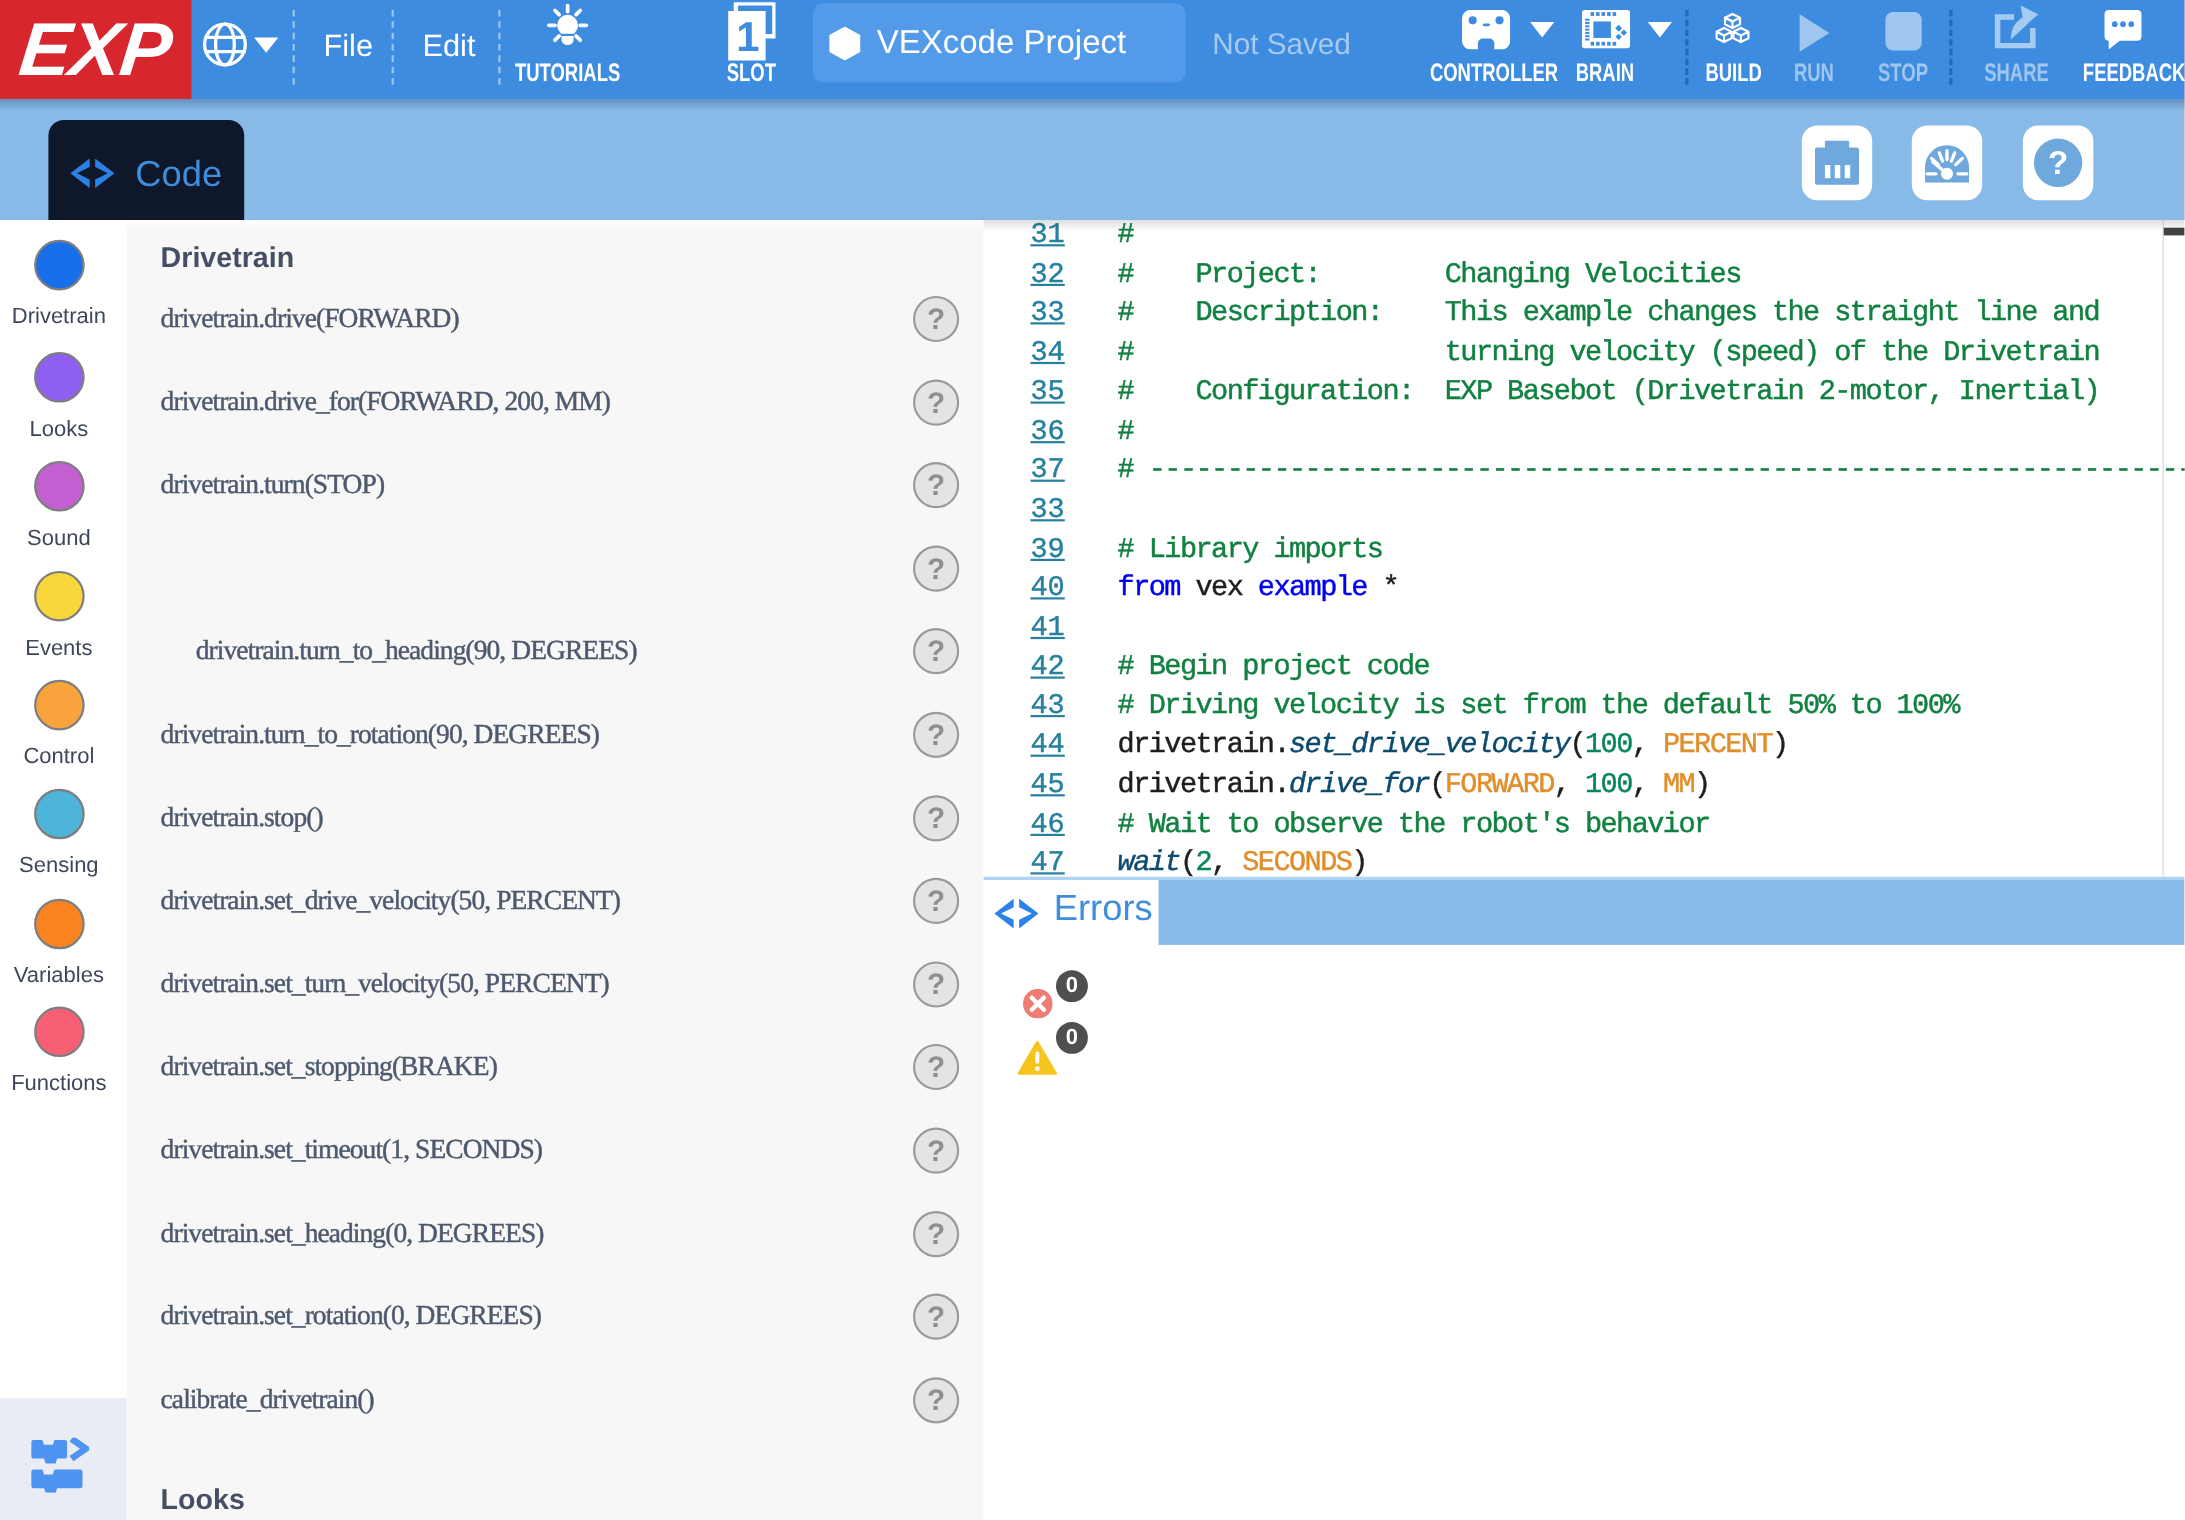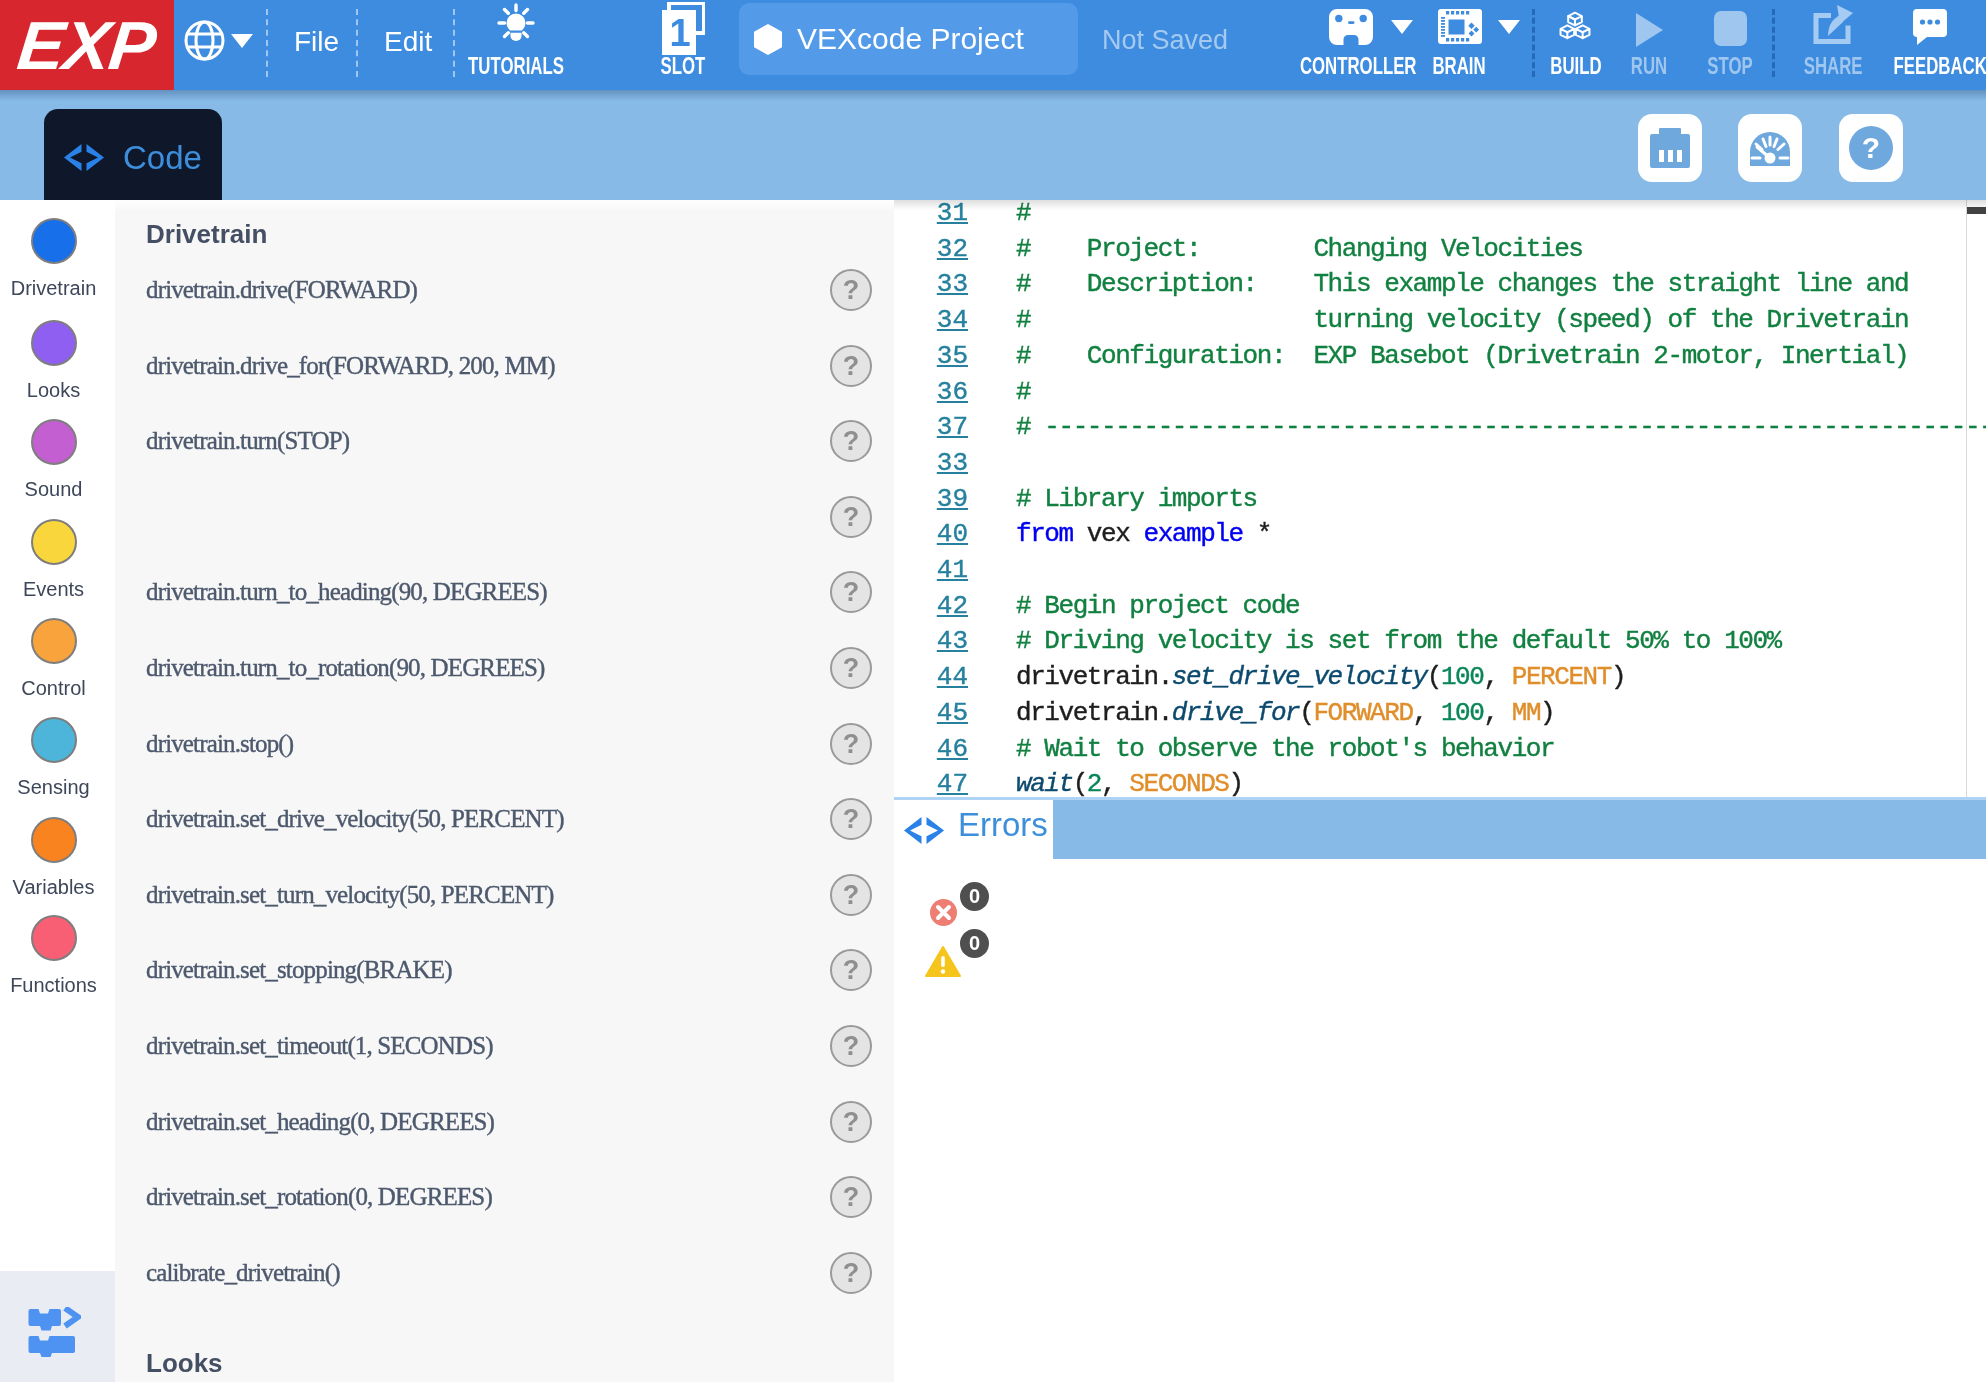--- a/index.html
+++ b/index.html
@@ -254,21 +254,21 @@
 <div id="content">
   <div id="cmdpanel">
     <div class="cmdhead" style="top:19px;">Drivetrain</div>
     <div class="cmd" style="top:76px;">drivetrain.drive(FORWARD)</div>
       <div class="qm" style="top:69px;">?</div>
     <div class="cmd" style="top:152px;">drivetrain.drive_for(FORWARD, 200, MM)</div>
       <div class="qm" style="top:145px;">?</div>
     <div class="cmd" style="top:227px;">drivetrain.turn(STOP)</div>
       <div class="qm" style="top:220px;">?</div>
       <div class="qm" style="top:296px;">?</div>
-    <div class="cmd" style="top:378px;">drivetrain.turn_to_heading(90, DEGREES)</div>
+    <div class="cmd" style="top:378px;margin-left:32px;">drivetrain.turn_to_heading(90, DEGREES)</div>
       <div class="qm" style="top:371px;">?</div>
     <div class="cmd" style="top:454px;">drivetrain.turn_to_rotation(90, DEGREES)</div>
       <div class="qm" style="top:447px;">?</div>
     <div class="cmd" style="top:530px;">drivetrain.stop()</div>
       <div class="qm" style="top:523px;">?</div>
     <div class="cmd" style="top:605px;">drivetrain.set_drive_velocity(50, PERCENT)</div>
       <div class="qm" style="top:598px;">?</div>
     <div class="cmd" style="top:681px;">drivetrain.set_turn_velocity(50, PERCENT)</div>
       <div class="qm" style="top:674px;">?</div>
     <div class="cmd" style="top:756px;">drivetrain.set_stopping(BRAKE)</div>

